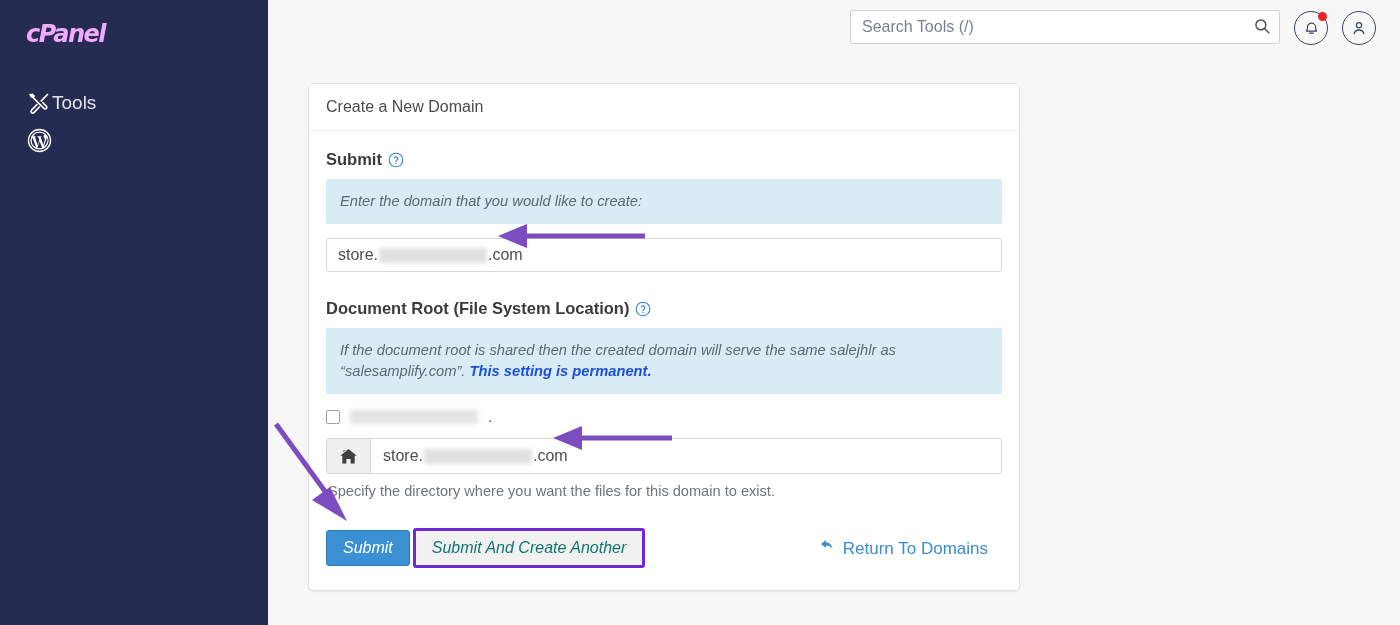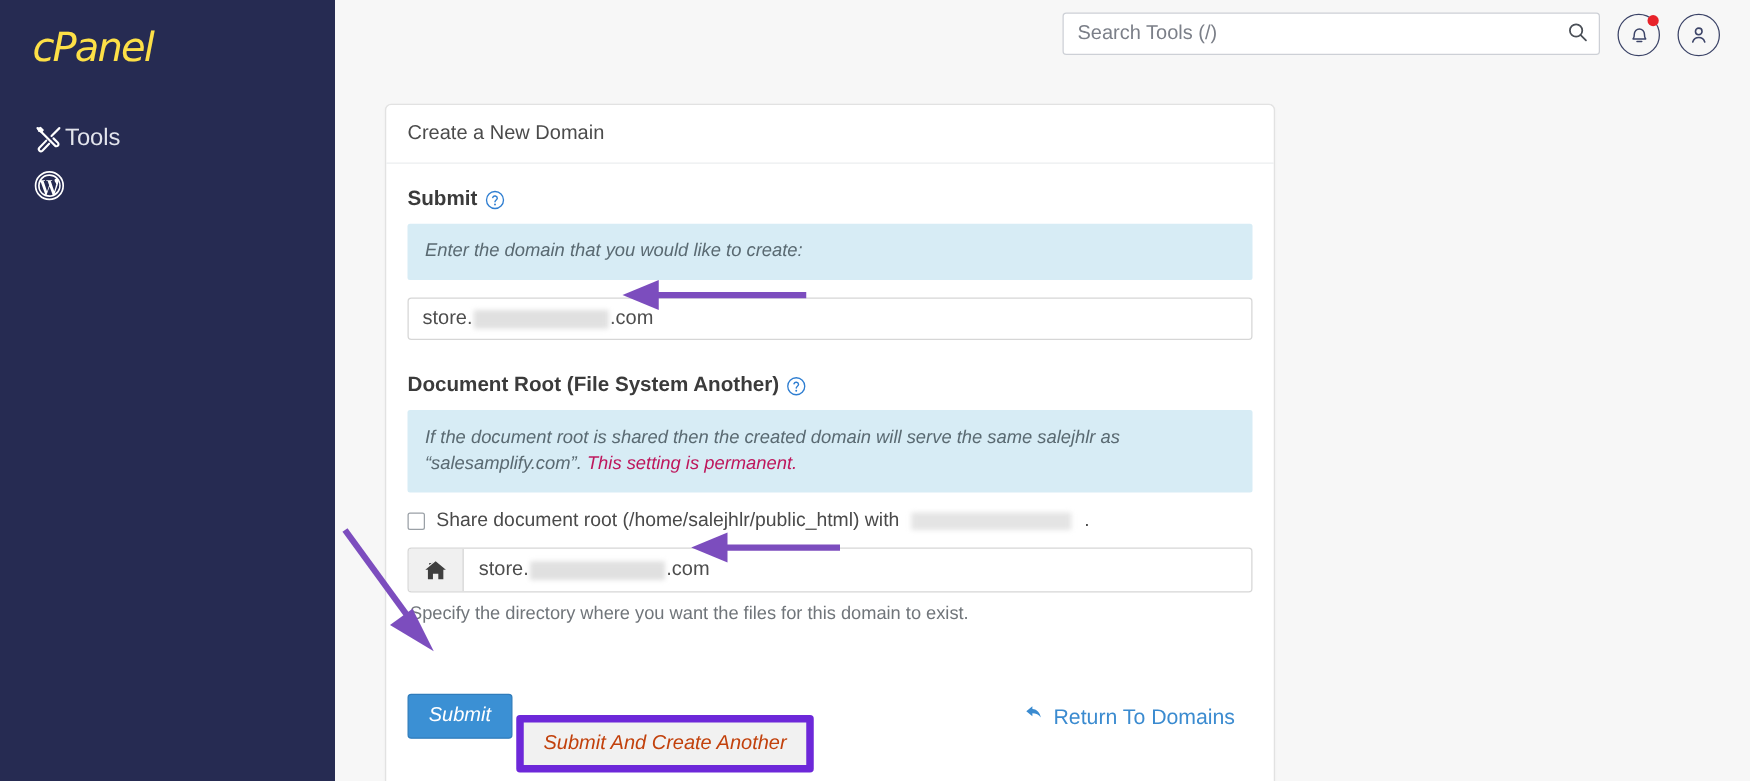--- a/index.html
+++ b/index.html
@@ -13,24 +13,24 @@
   .app { position: relative; width: 1400px; height: 625px; display: flex; }
 
   
   .sidebar {
     width: 268px; height: 625px;
     background: #262b52;
     flex: 0 0 268px;
     position: relative;
   }
   .logo {
-    color: #fde047;
+    color: #f0abfc;
     font-family: "DejaVu Sans", sans-serif;
-    font-size: 32px;
-    font-weight: 400;
+    font-size: 24px;
+    font-weight: 700;
     font-style: italic;
     letter-spacing: -1.5px;
     padding: 22px 0 0 26px;
     line-height: 1;
     user-select: none;
   }
   .nav { margin-top: 38px; }
   .nav-item {
     display: flex;
     align-items: flex-start;
@@ -134,21 +134,21 @@
   .alert-info {
     background: #d7ecf5;
     color: #5a6a72;
     font-style: italic;
     font-size: 14.7px;
     line-height: 21px;
     padding: 12px 14px;
     border-radius: 2px;
     margin-bottom: 14px;
   }
-  .alert-info b { font-weight: normal; font-style: italic; color: #be185d; margin-top: 40px; }
+  .alert-info b { font-weight: bold; font-style: italic; color: #1d4ed8; margin-top: 40px; }
 
   .txt-input {
     width: 100%; height: 34px;
     border: 1px solid #d6d6d6;
     border-radius: 3px;
     background: #fff;
     padding: 0 11px;
     font-size: 16px;
     color: #4d4d4d;
     display: flex;
@@ -229,24 +229,23 @@
     line-height: 1;
     font-style: italic;
   }
   .btn-primary {
     background: #3b90d4;
     border: 1px solid #2f7cbb;
     color: #fff;
   }
   .btn-default {
     background: #f1f1f1;
-    border: 6px solid #6d28d9;
-    color: #c2410c;
+    border: 3px solid #6d28d9;
+    color: #0f766e;
     margin-left: 3px;
-    margin-top: 44px;
   }
   .link-return {
     margin-left: auto;
     color: #3b8bd0;
     font-size: 17px;
     display: flex;
     align-items: flex-end;
     gap: 7px;
     cursor: pointer;
     text-decoration: none;
@@ -356,38 +355,37 @@
 
         <div class="txt-input">
           <span>store.</span>
             <span class="redact"></span>
             <span>.com</span>
         </div>
 
         <div class="spacer-24"></div>
 
         <div class="field-label">
-          <span>Document Root (File System Another)</span>
+          <span>Document Root (File System Location)</span>
           <span class="help-ico">
             <svg width="16" height="16" viewBox="0 0 24 24">
               <circle cx="12" cy="12" r="10.2" fill="none" stroke="#2f7ed1" stroke-width="1.6"></circle>
               <path d="M9.3 9.1 a2.8 2.8 0 0 1 5.45 0.9 c0 1.9 -2.75 2.1 -2.75 4.1" fill="none" stroke="#2f7ed1" stroke-width="1.7" stroke-linecap="round"></path>
               <circle cx="12" cy="17.3" r="1.15" fill="#2f7ed1"></circle>
             </svg>
           </span>
         </div>
 
         <div class="alert-info">
           <span>If the document root is shared then the created domain will serve the same salejhlr as “salesamplify.com”.</span>
           <b>This setting is permanent.</b>
         </div>
 
         <div class="checkrow">
           <span class="cbox"></span>
-          <span>Share document root (/home/salejhlr/public_html) with</span>
             <span class="redact sm"></span>
             <span>.</span>
         </div>
 
         <div class="input-group">
           <div class="input-addon">
             <svg width="19" height="19" viewBox="0 0 24 24" fill="#3f3f3f">
               <path d="M12 2.6 L1.6 11.2 h2.6 v9.6 h5.1 v-5.7 h5.4 v5.7 h5.1 v-9.6 h2.6 Z M8.6 4.2 h-3.1 v2.2 l3.1 -2.5 Z"></path>
             </svg>
           </div>

